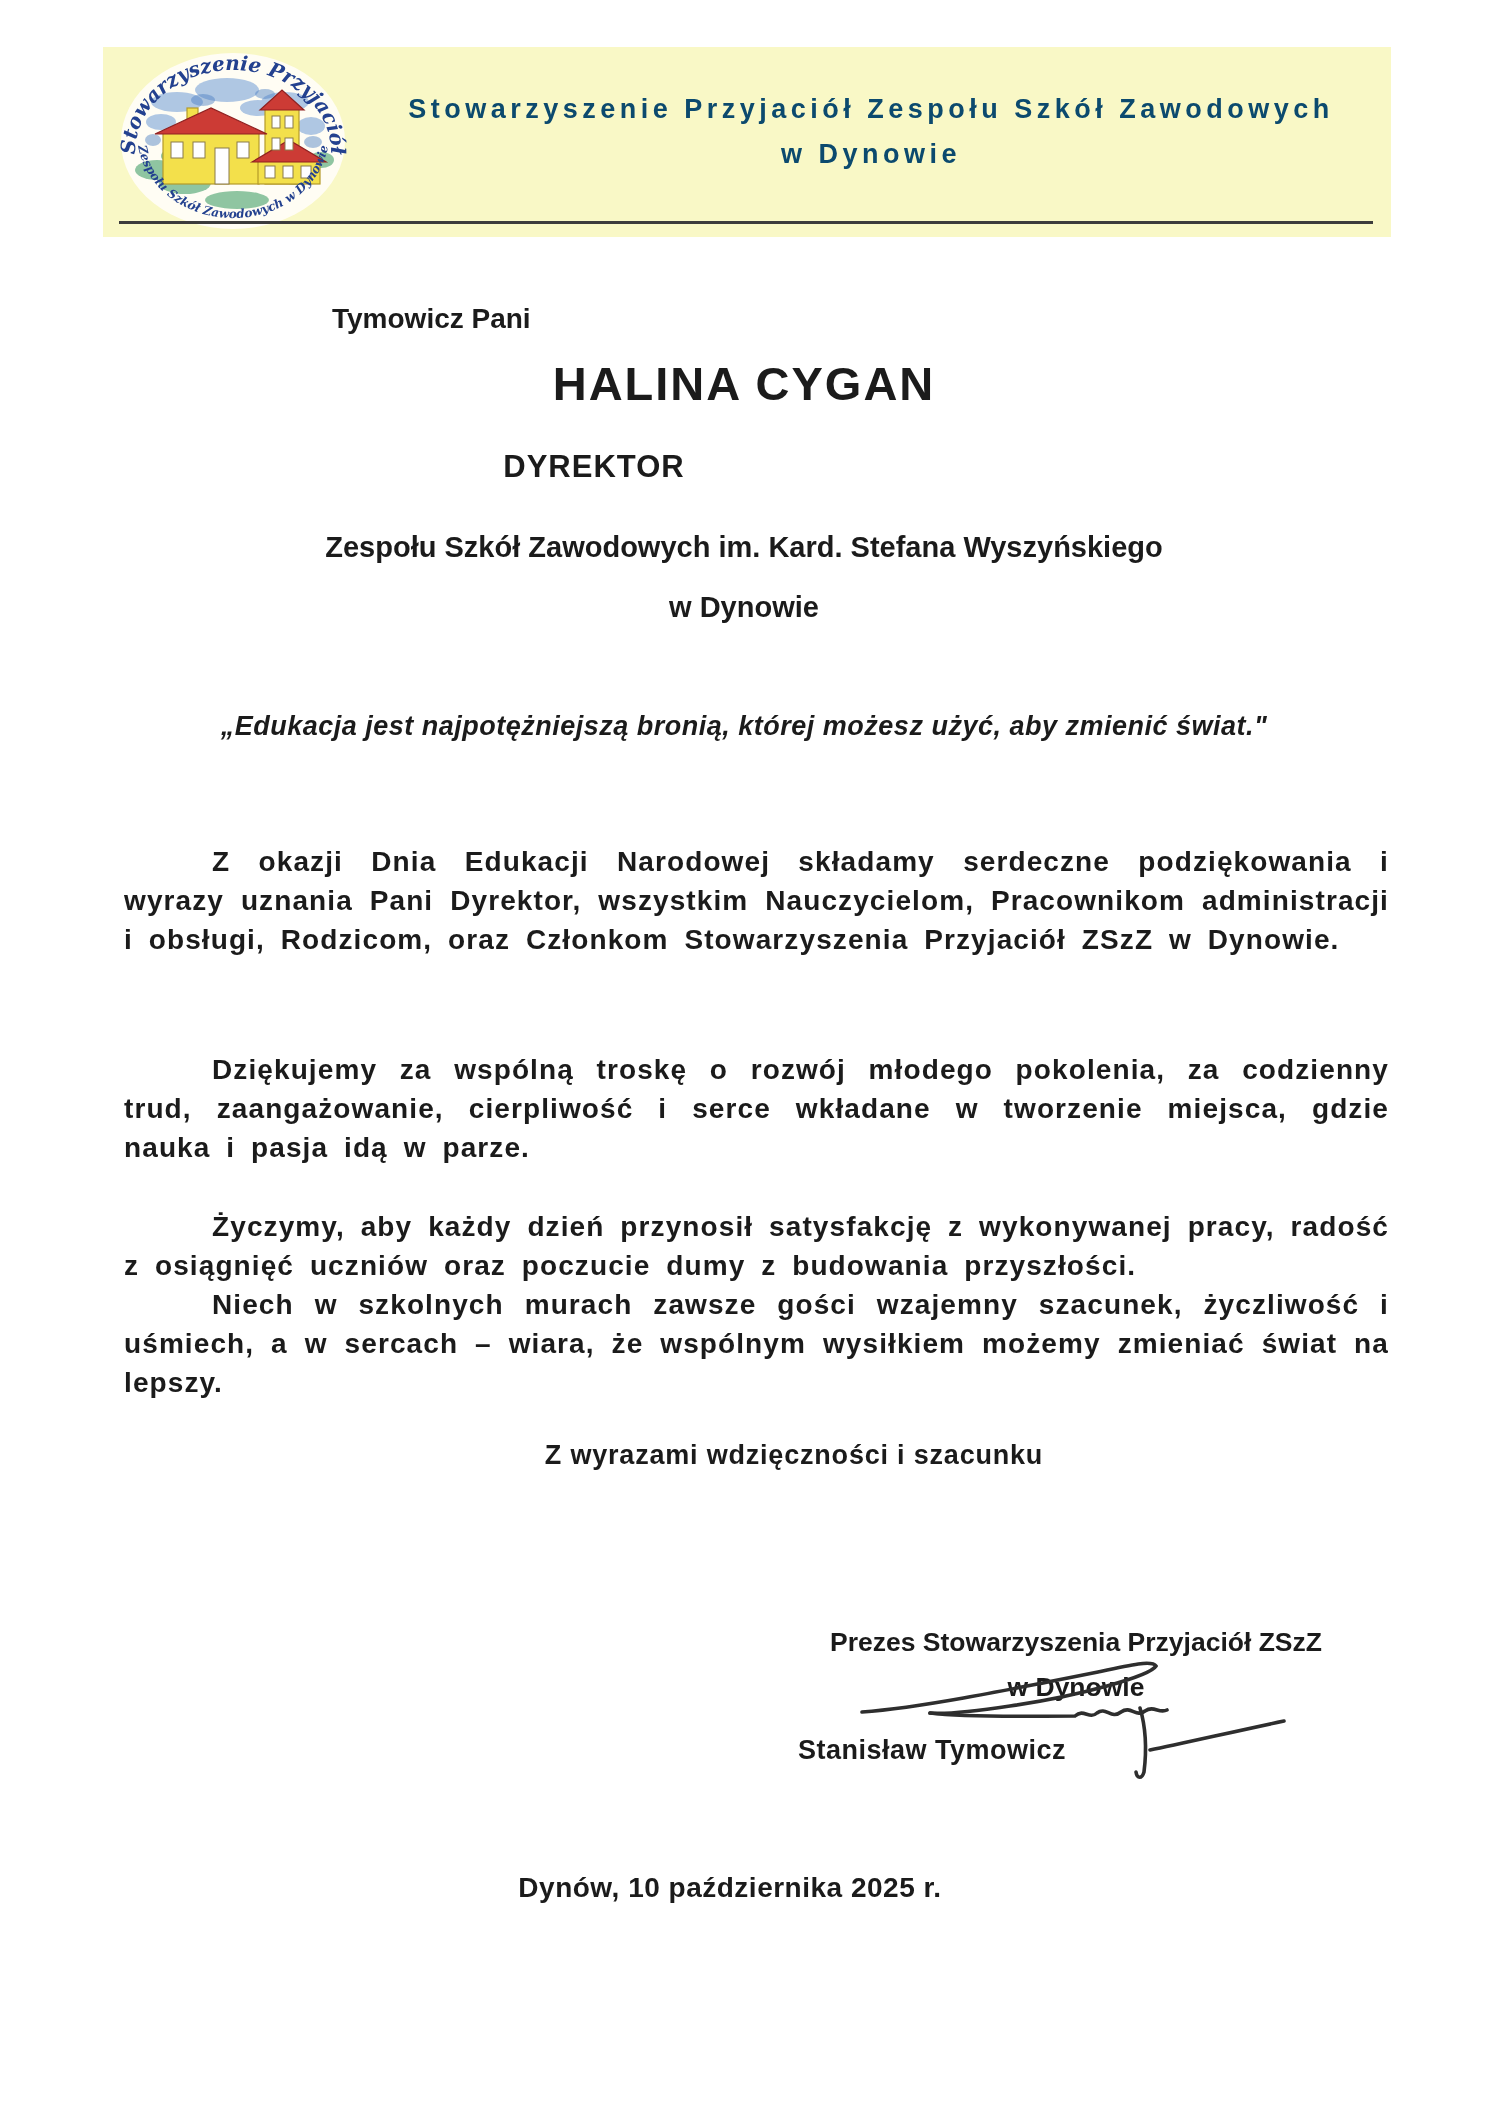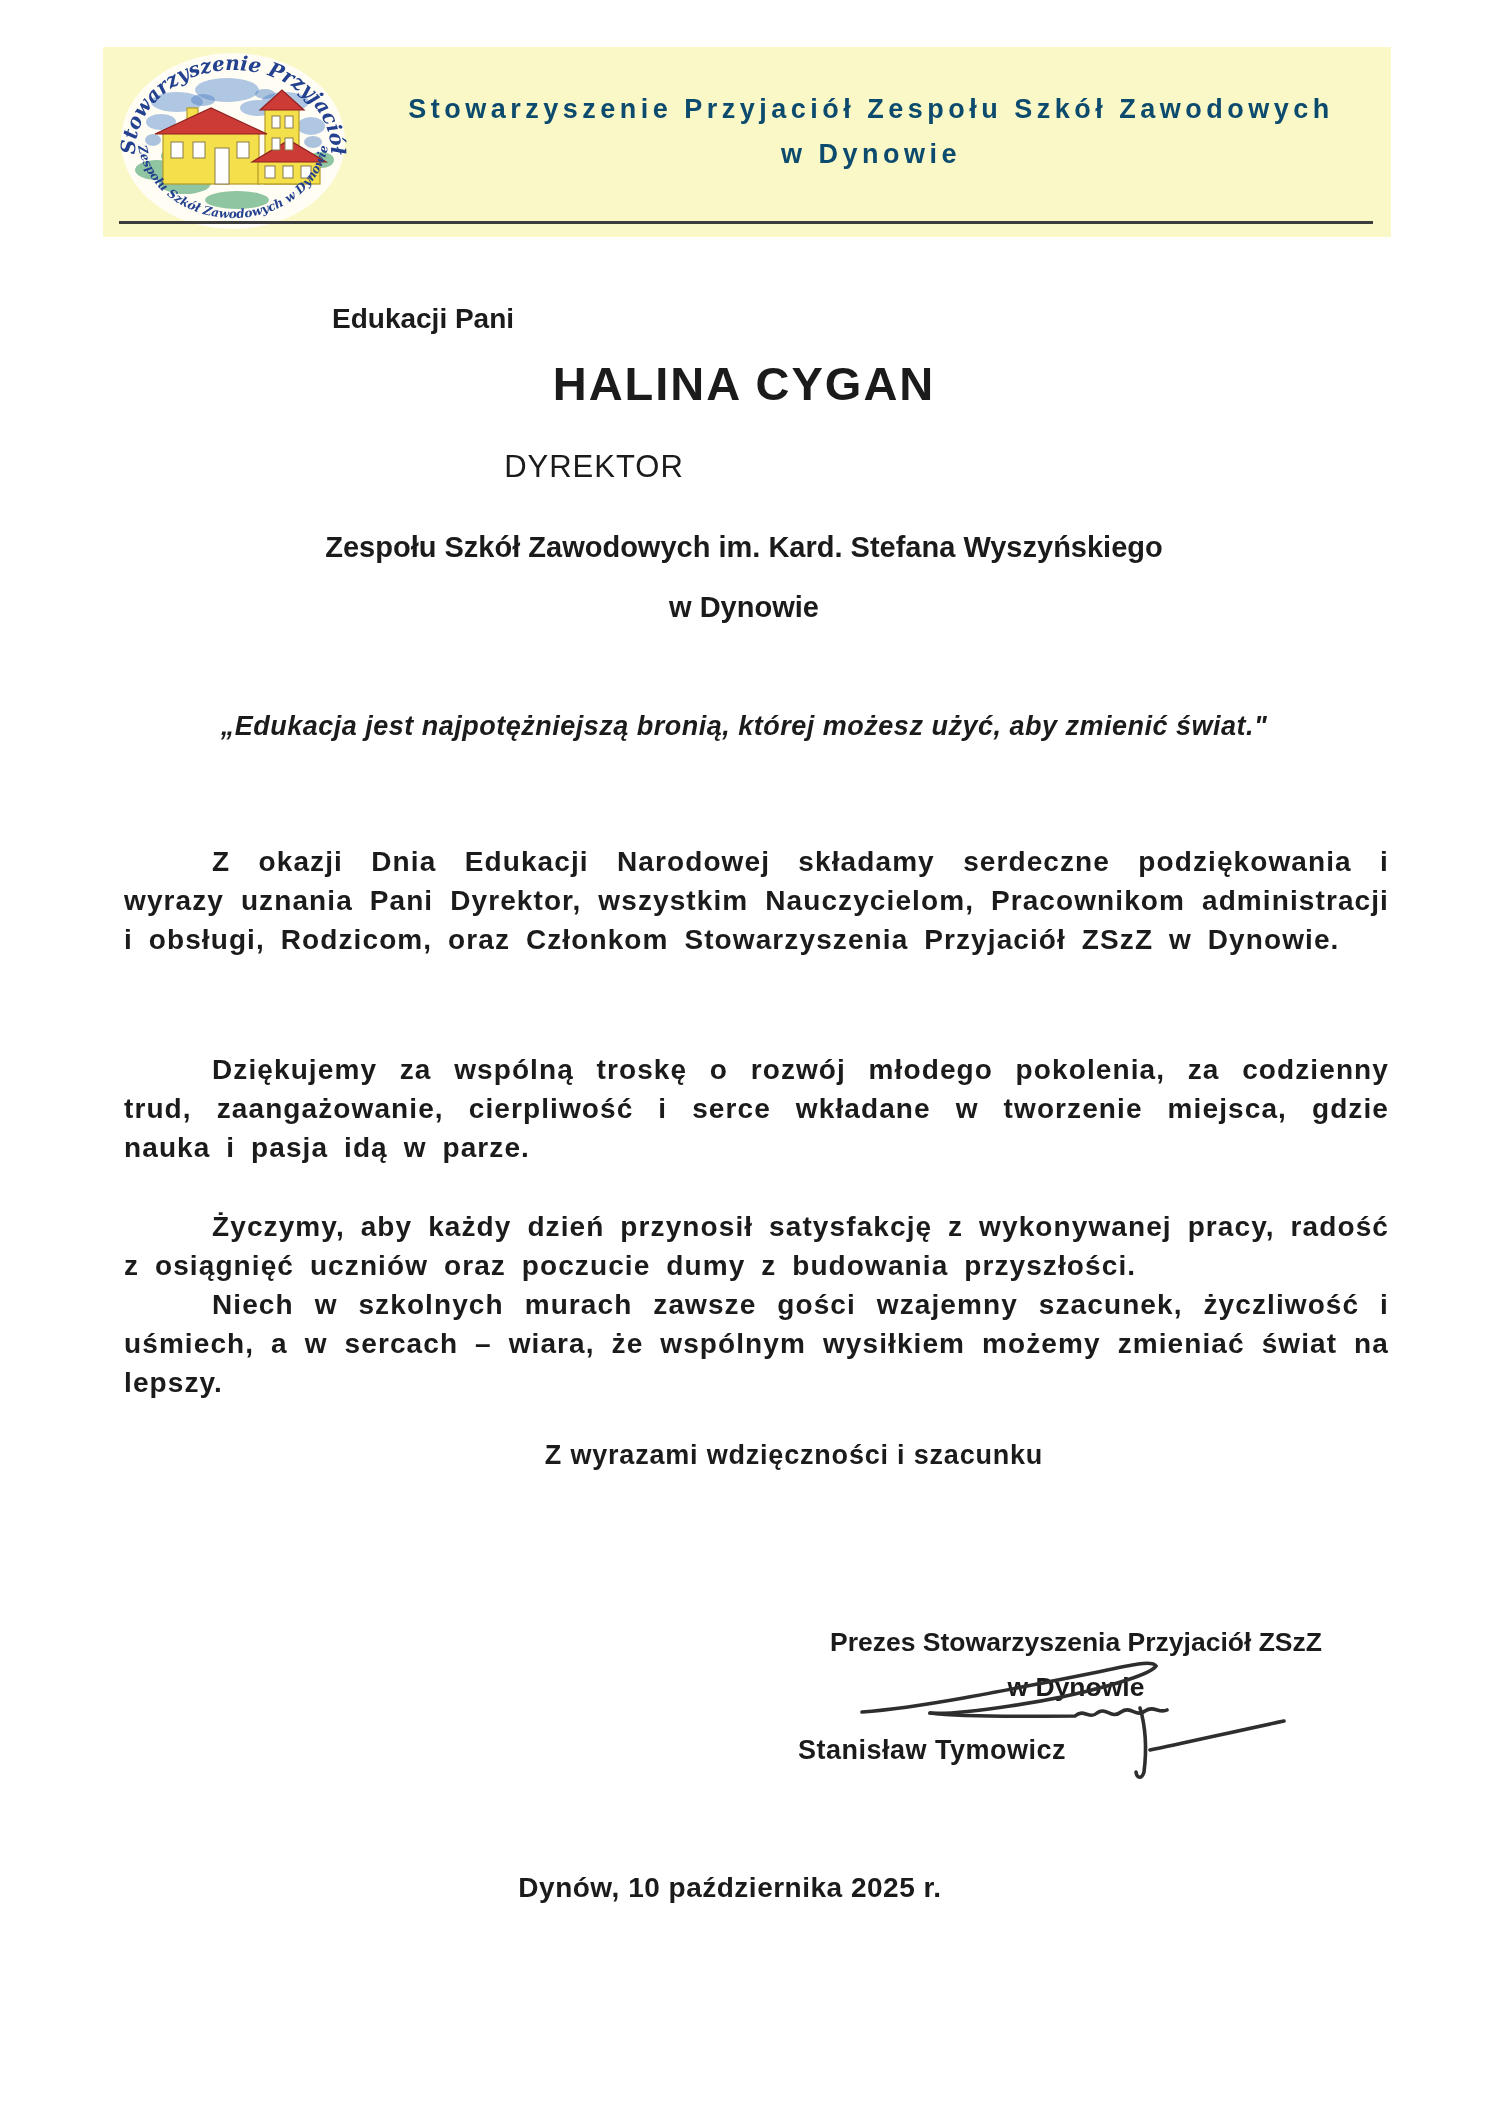--- a/index.html
+++ b/index.html
@@ -26,21 +26,21 @@
   }
 
   
   .salutation { position:absolute; left:332px; top:303px; font-size:28px; font-weight:bold; }
   .recipient-name {
     position:absolute; left:0; top:356px; width:1488px; text-align:center;
     font-size:47px; font-weight:bold; letter-spacing:2px;
   }
   .recipient-title {
     position:absolute; left:0; top:449px; width:1188px; text-align:center;
-    font-size:31px; font-weight:normal; letter-spacing:1px;
+    font-size:31px; font-weight:bold; letter-spacing:1px;
   }
   .inst1 { position:absolute; left:0; top:531px; width:1488px; text-align:center; font-size:29px; font-weight:bold; }
   .inst2 { position:absolute; left:0; top:591px; width:1488px; text-align:center; font-size:29px; font-weight:bold; }
 
   
   .quote {
     position:absolute; left:110px; top:711px; width:1268px; text-align:center;
     font-size:27px; font-weight:bold; font-style:italic; letter-spacing:0.5px;
   }
   .quote-attribution {
@@ -157,21 +157,21 @@
     </div>
 
     <div class="org-title">
       <div>Stowarzyszenie Przyjaciół Zespołu Szkół Zawodowych</div>
       <div>w Dynowie</div>
     </div>
 
     <div class="banner-rule"></div>
   </div>
 
-  <div class="salutation">Edukacji Pani</div>
+  <div class="salutation">Tymowicz Pani</div>
   <div class="recipient-name">HALINA CYGAN</div>
   <div class="recipient-title">DYREKTOR</div>
   <div class="inst1">Zespołu Szkół Zawodowych im. Kard. Stefana Wyszyńskiego</div>
   <div class="inst2">w Dynowie</div>
 
   <div class="quote">„Edukacja jest najpotężniejszą bronią, której możesz użyć, aby zmienić świat."</div>
 
   <p class="para para-1">Z okazji Dnia Edukacji Narodowej składamy serdeczne podziękowania i wyrazy uznania Pani Dyrektor, wszystkim Nauczycielom, Pracownikom administracji i obsługi, Rodzicom, oraz Członkom Stowarzyszenia Przyjaciół ZSzZ w Dynowie.</p>
   <p class="para para-2">Dziękujemy za wspólną troskę o rozwój młodego pokolenia, za codzienny trud, zaangażowanie, cierpliwość i serce wkładane w tworzenie miejsca, gdzie nauka i pasja idą w parze.</p>
   <div class="para para-34">

